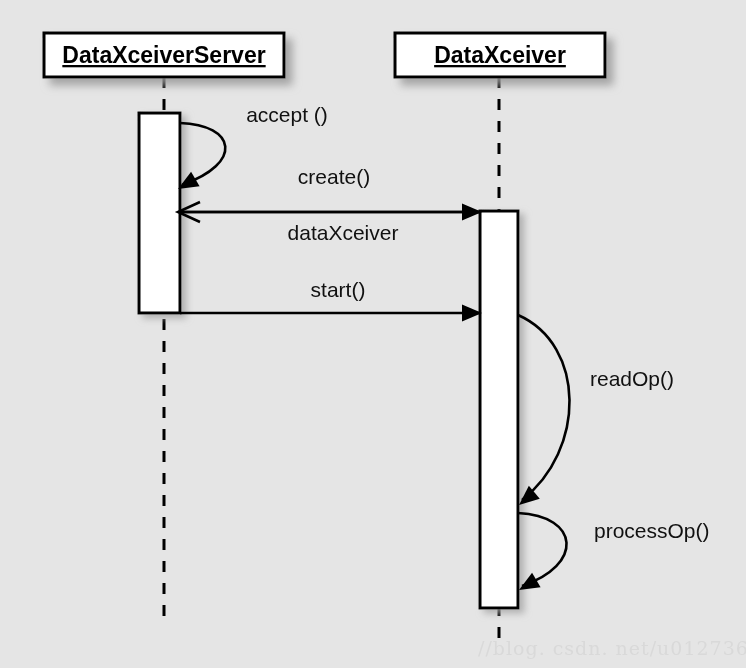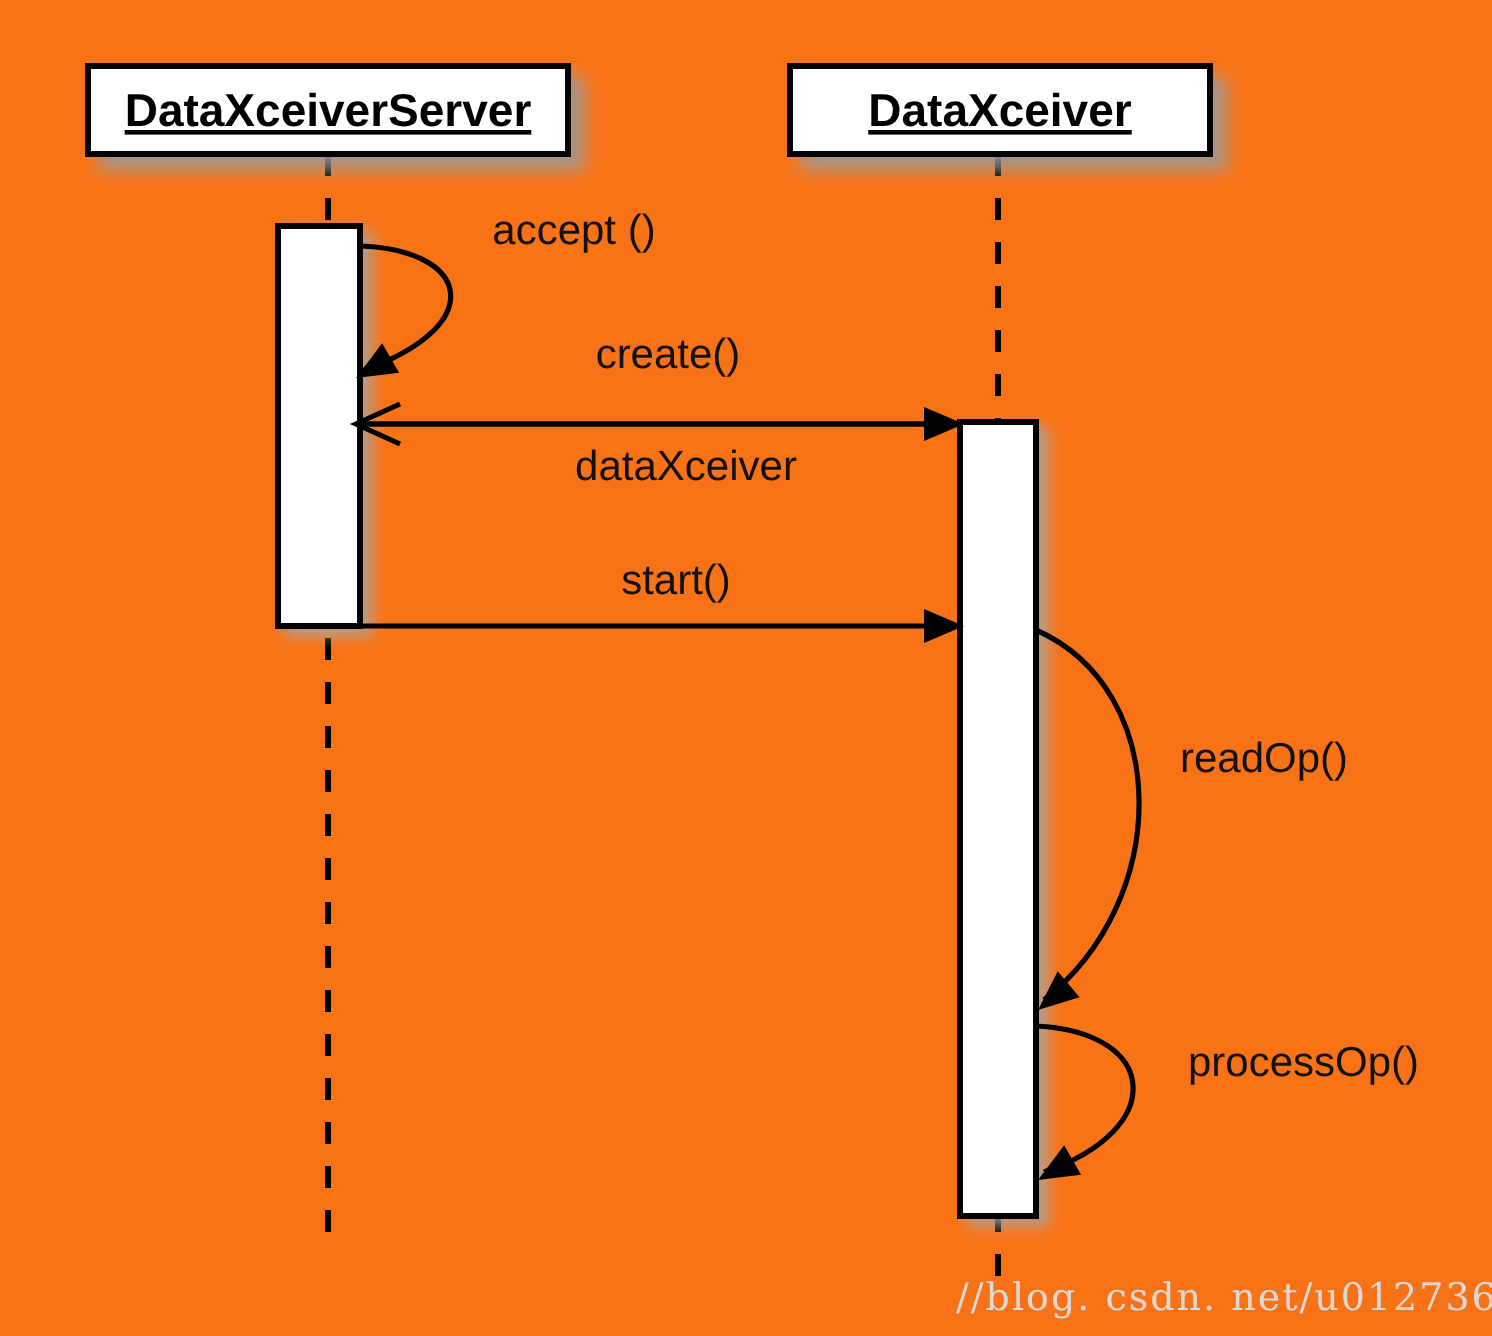--- a/index.html
+++ b/index.html
@@ -7,21 +7,21 @@
     padding: 0;
     background: #ffffff;
   }
   body {
     font-family: "Liberation Sans", sans-serif;
   }
   #diagram-root {
     position: relative;
     width: 746px;
     height: 668px;
-    background: #f97316;
+    background: #e5e5e5;
     overflow: hidden;
   }
   svg.diagram-canvas {
     position: absolute;
     left: 0;
     top: 0;
     width: 746px;
     height: 668px;
   }
   .lifeline-box-rect {

